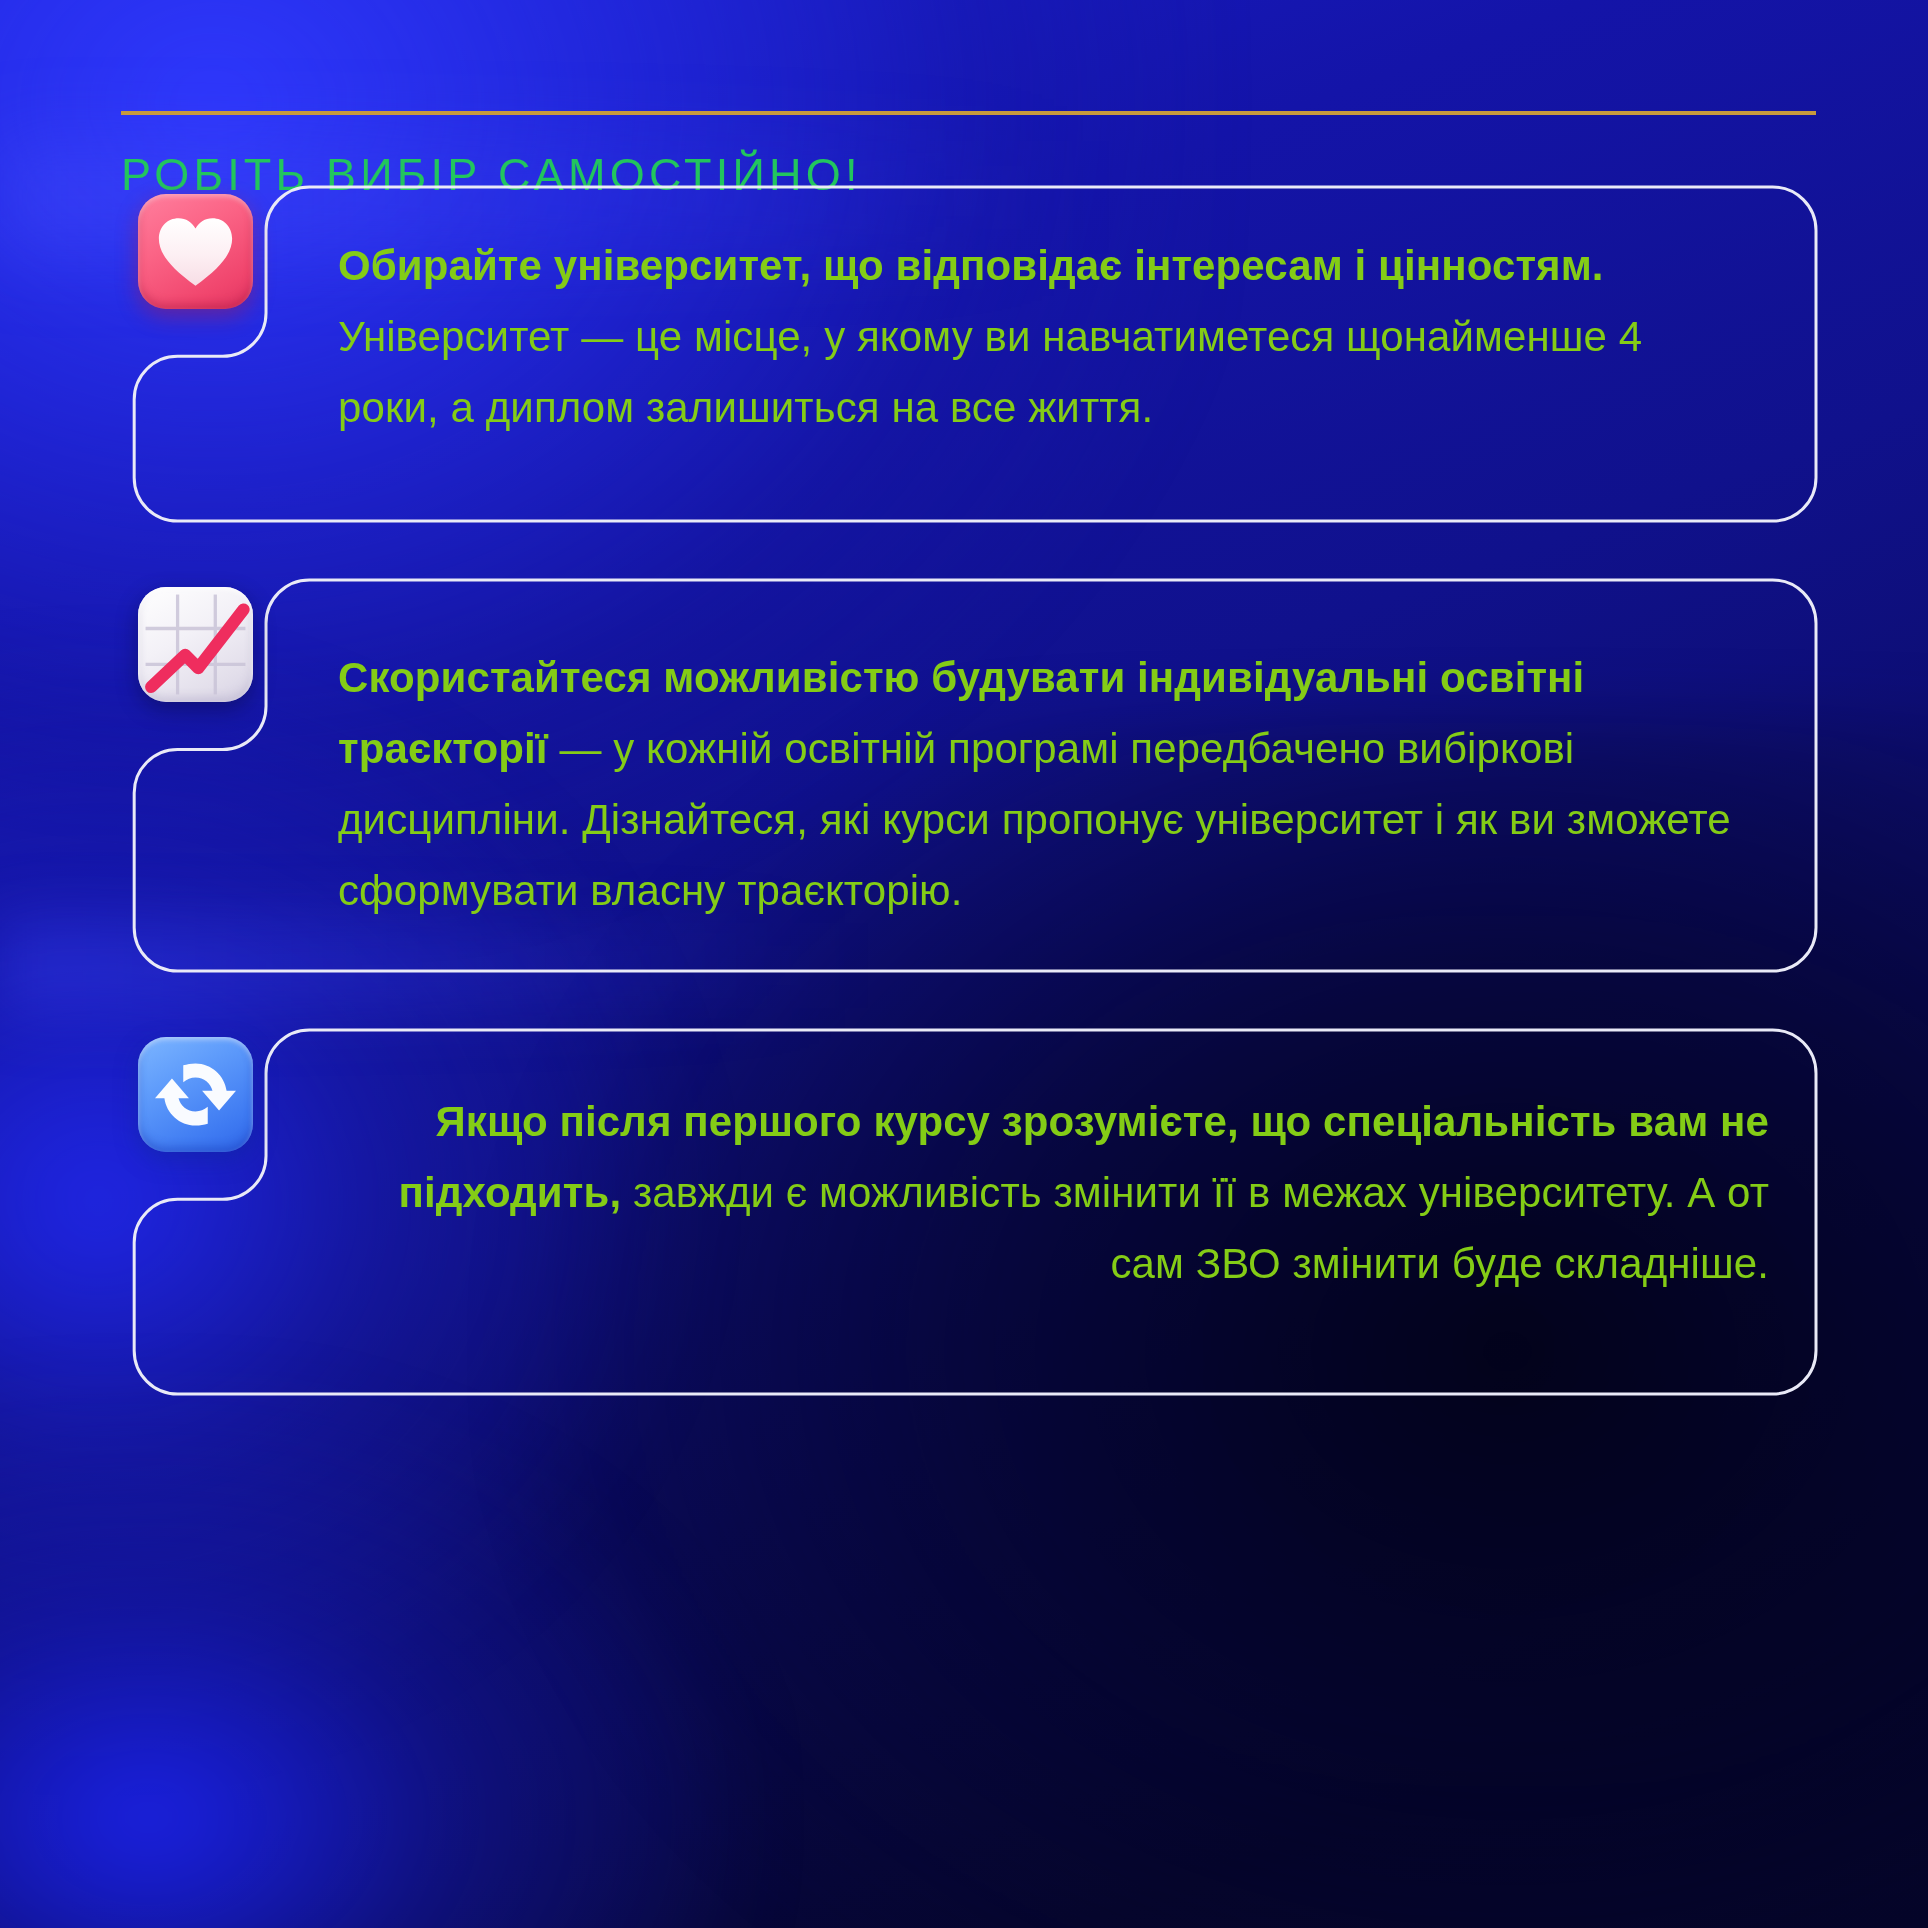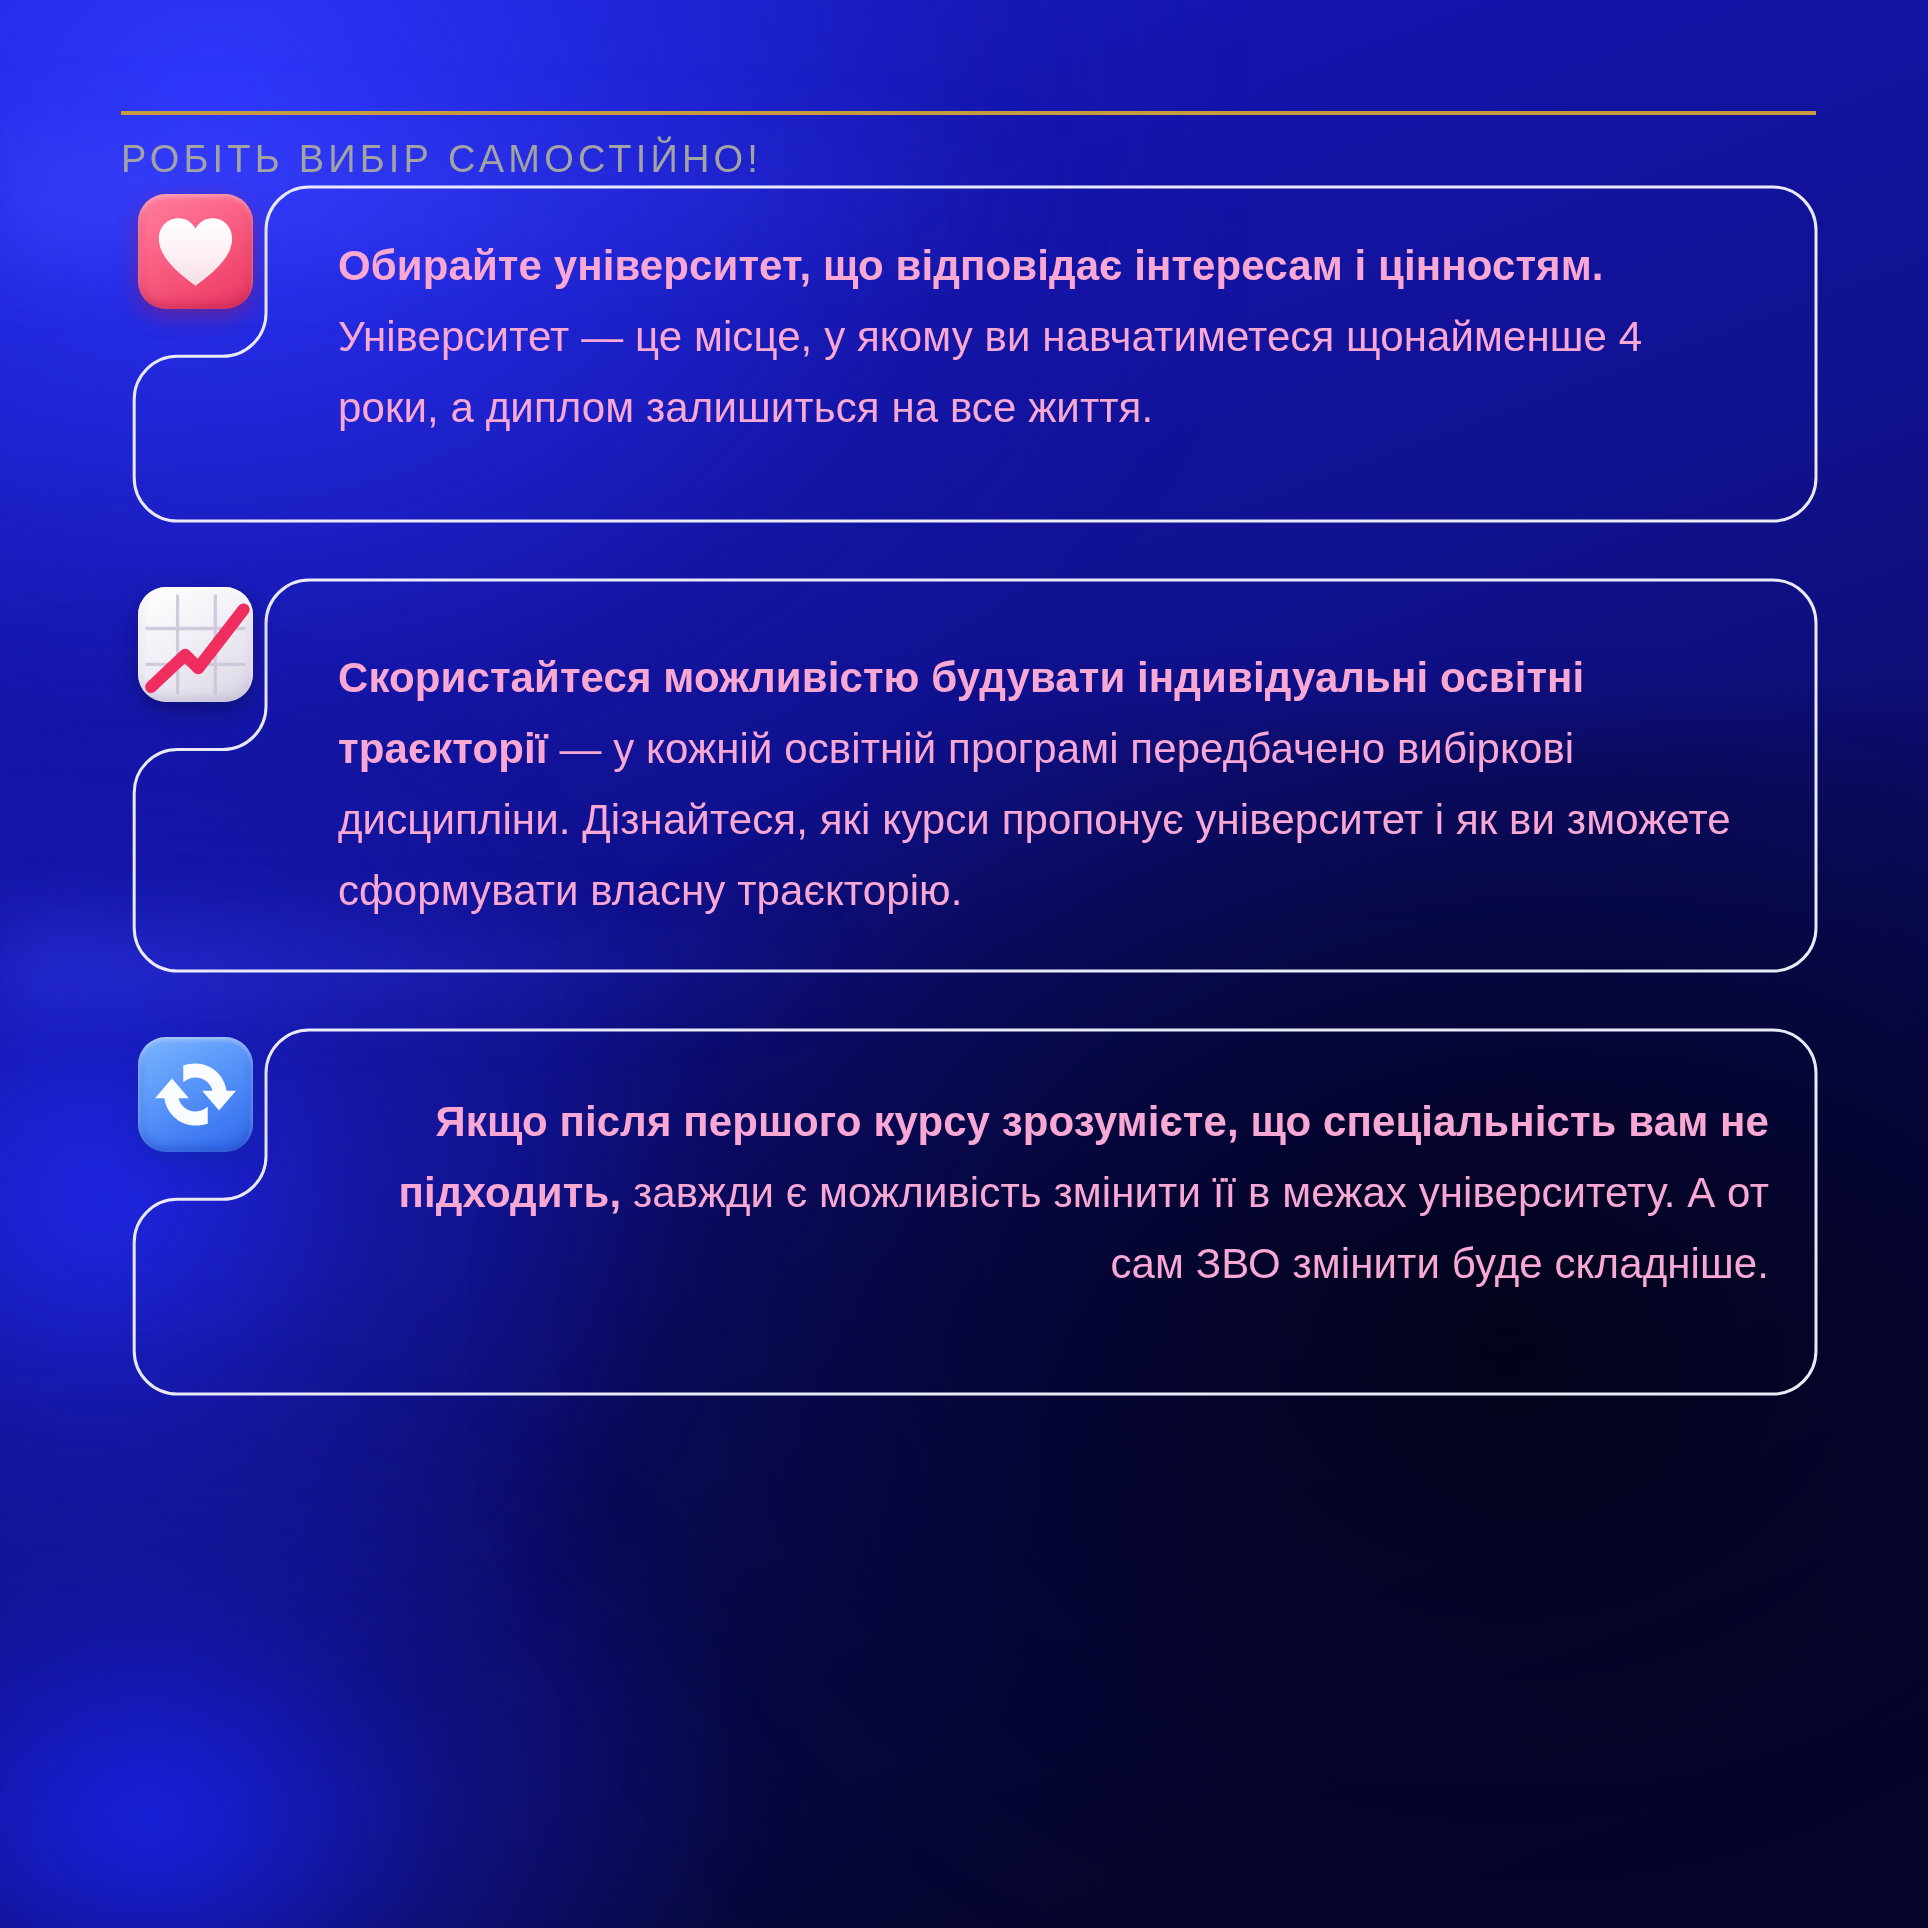--- a/index.html
+++ b/index.html
@@ -75,23 +75,23 @@
     left: 121px;
     top: 111px;
     width: 1695px;
   }
   #header-rule {
     width: 100%;
     height: 3.8px;
     background: #c79a3e;
   }
   #header-title {
-    margin-top: 25px;
-    color: #a3a3a3;
-    font-size: 38px;
+    margin-top: 37px;
+    color: #22c55e;
+    font-size: 45px;
     letter-spacing: 4.2px;
     font-weight: 400;
     line-height: 1;
     white-space: nowrap;
   }
 
   
   .card {
     position: absolute;
     left: 121px;
@@ -148,21 +148,21 @@
   
   .icon-sync {
     top: 0;
     background: linear-gradient(150deg, #7db6ff 0%, #5e9bfb 36%, #3f7bf2 76%, #2f66e8 100%);
     box-shadow: 0 7.5px 21px rgba(15,40,160,0.5), inset 0 2.8px 5.6px rgba(255,255,255,0.45), inset 0 -4.7px 9.4px rgba(25,55,180,0.45);
   }
 
   .card-text {
     position: absolute;
     z-index: 2;
-    color: #f9a8d4;
+    color: #84cc16;
     font-size: 42px;
     line-height: 71px;
     font-weight: 400;
     letter-spacing: 0.1px;
   }
   .card-text b {
     font-weight: 700;
   }
 
   

